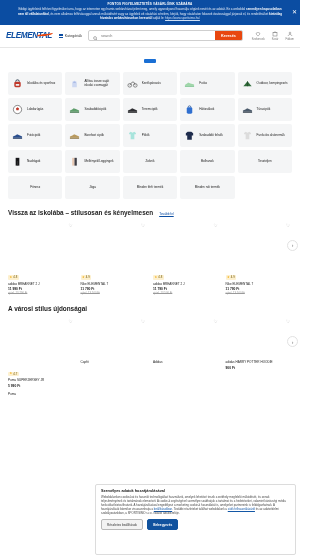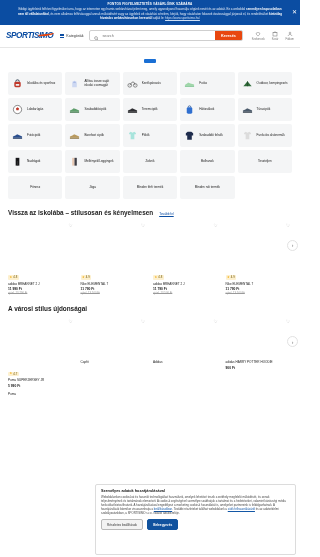--- a/index.html
+++ b/index.html
@@ -157,21 +157,21 @@
 <div class="notice">
   <div class="notice-title">FONTOS FIGYELMEZTETÉS VÁSÁRLÓINK SZÁMÁRA</div>
   <div class="notice-body">
     <span>Eddigi ügyfeleink felhívni figyelmüket arra, hogy az interneten egy hamis webáruházat jelent meg, amely ugyanolyanul használja cégünk nevét és az adatát. Ez a weboldal </span><b>semmilyen kapcsolatban nem áll vállalatunkkal</b><span>, és nem alkalmas felhívásuggal annak működésért vagy az ügyfelek ott vásárlási sérelem, kérjük, hogy vásárlaton fokozott óvatossággal járjanak el, és rendelésüket </span><b>kizárólag hivatalos webáruházunkon keresztül</b><span> adják le: </span><a href="#">https://www.sportisimo.hu/</a>
   </div>
   <div class="notice-close">✕</div>
 </div>
 
 <div class="header">
   <div class="logo">
-    <span class="logo-text">SPORTISIMO</span>
+    <span class="logo-text">ELEMENTAL</span>
     <span class="logo-swoosh"></span>
   </div>
   <div class="cats">
     <span class="burger">
         <i></i>
         <i></i>
         <i></i>
       </span>
     <span>Kategóriák</span>
   </div>

